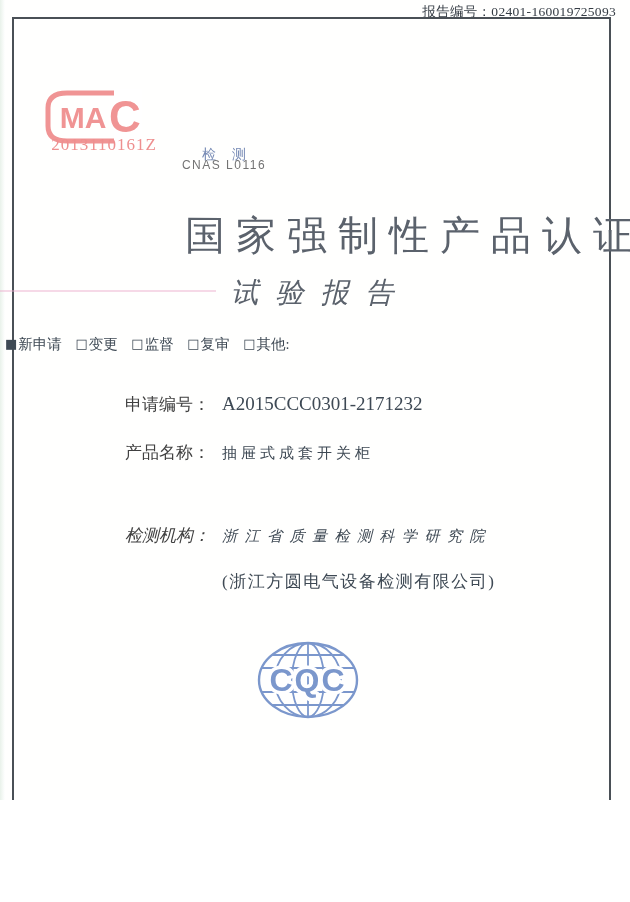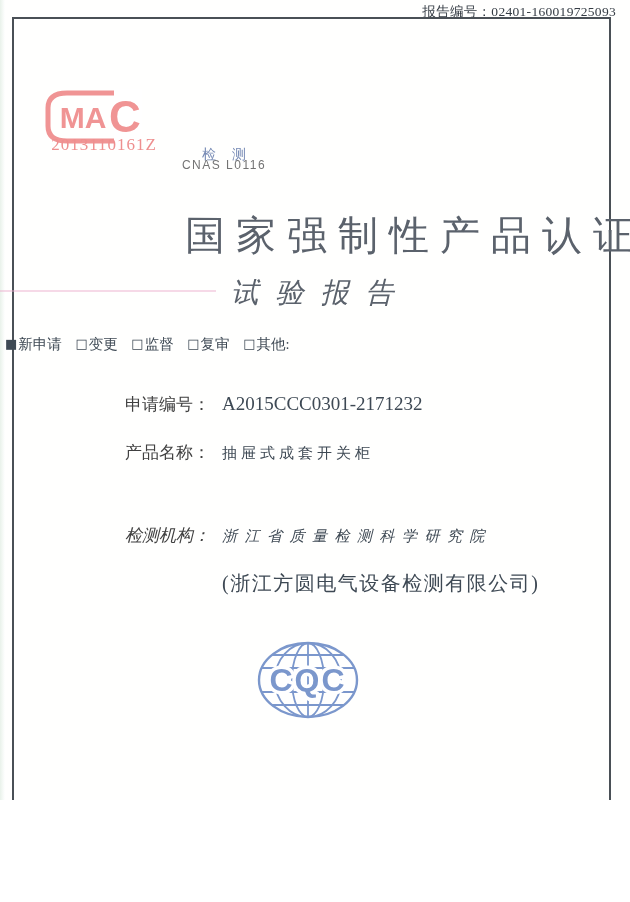--- a/index.html
+++ b/index.html
@@ -73,21 +73,21 @@
   .field-value { font-size:15px; color:#3e4954; }
   .field-value.latin { font-size:19px; font-family:"Liberation Serif",serif; }
   .row-appno   { top:393px; }
   .row-product { top:441px; }
   .row-model   { top:490px; }
   .row-org     { top:524px;font-style:italic; }
   .value-spaced { letter-spacing:7.5px; }
   .value-spread { letter-spacing:4px; }
   .org-line2 {
     position:absolute; left:222px; top:570px;
-    font-size:20px; color:#3e4954; letter-spacing:1.5px; white-space:nowrap;
+    font-size:17px; color:#3e4954; letter-spacing:1.5px; white-space:nowrap;
   }
   .cqc-logo { position:absolute; left:255px; top:640px; }
   svg text { font-family:"Liberation Sans","DejaVu Sans",sans-serif; }
 </style>
 </head>
 <body>
 
 <div class="page">
 
   <div class="edge-strip"></div>

